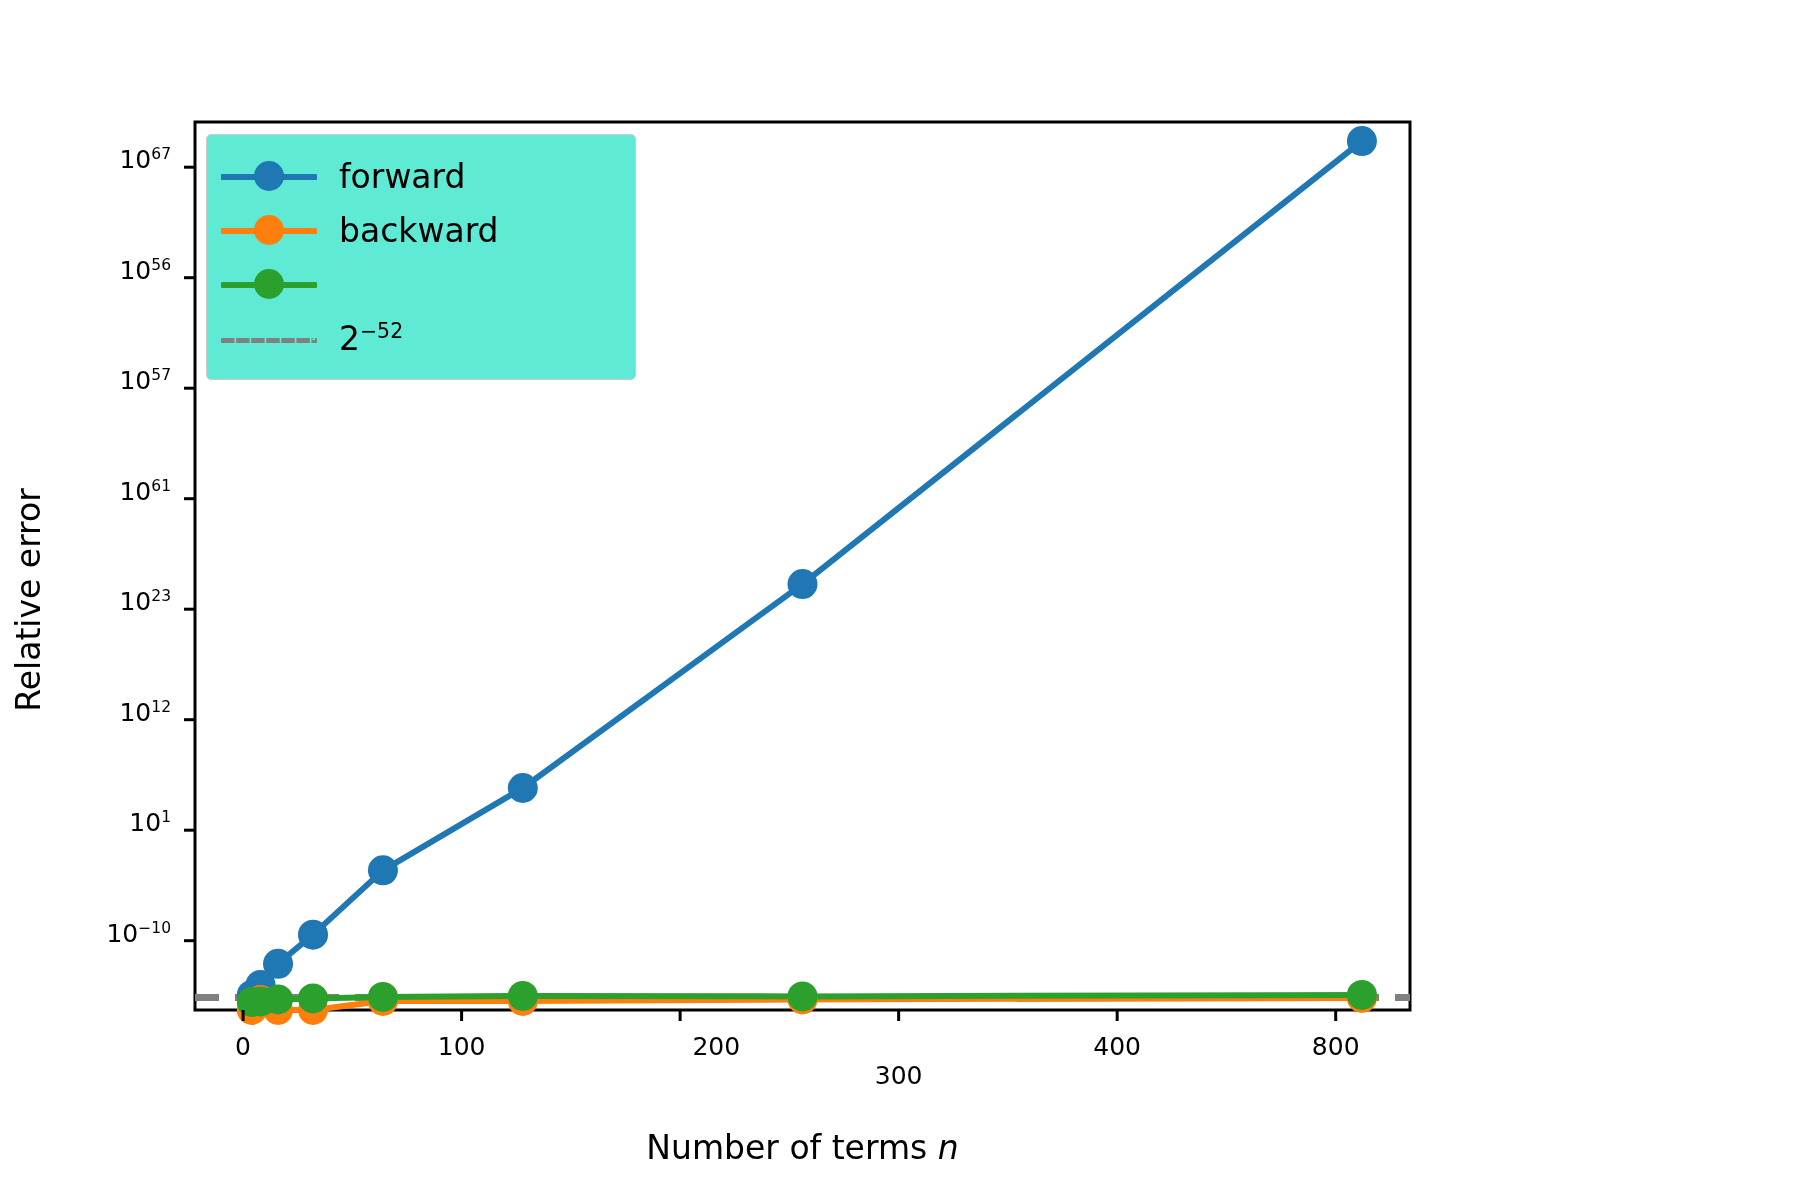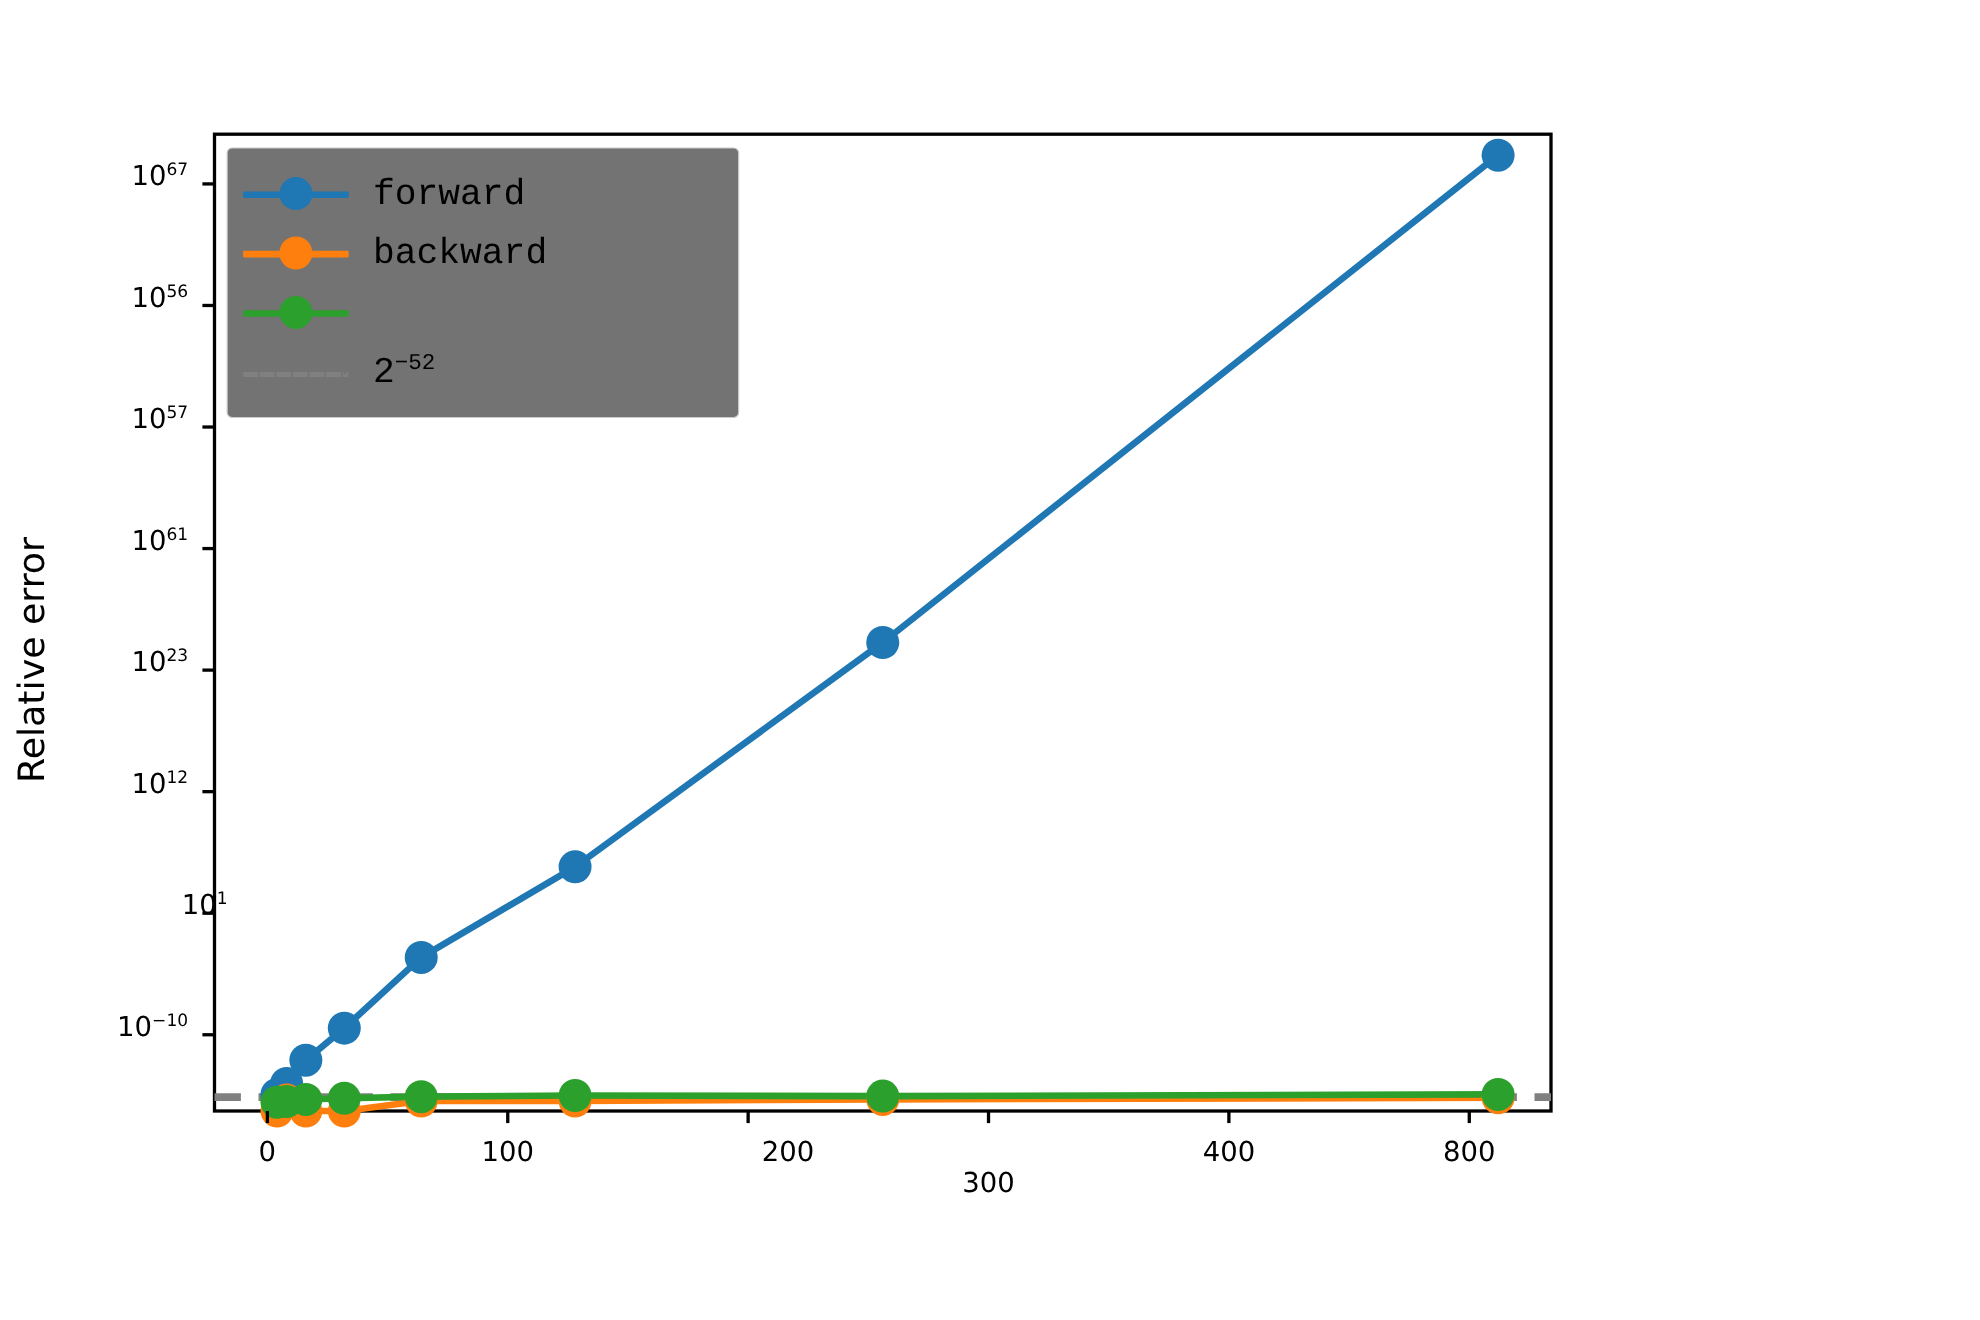--- a/index.html
+++ b/index.html
@@ -22,27 +22,26 @@
   }
   .xlabel{
     position:absolute;left:195px;top:1128px;width:1215px;
     text-align:center;font-size:33px;color:#000;
   }
   .ticklbl{position:absolute;font-size:25px;color:#000;white-space:nowrap;}
   .ytick{text-align:right;}
   .legendbox{
     position:absolute;
     left:206px;top:134px;
-    width:466px;
-    background:#737373;
+    width:430px;
+    background:#5eead4;
     border:1.3px solid #cccccc;
     border-radius:5px;
     padding:14px 16px 14px 14px;
     box-sizing:border-box;
-    font-family:Liberation Mono, monospace;
   }
   .legrow{display:flex;align-items:center;height:54px;}
   .legkey{width:96px;height:30px;position:relative;flex:0 0 96px;}
   .legline{position:absolute;left:0;top:13px;width:96px;height:5.5px;border-radius:1px;}
   .legline.dash{
     height:0;top:15px;border-top:5.5px dashed #808080;width:96px;
   }
   .legdot{position:absolute;left:33px;top:0px;width:30px;height:30px;border-radius:50%;}
   .legtxt{margin-left:22px;font-size:33px;color:#000;line-height:1;}
   sup{font-size:0.62em;vertical-align:super;line-height:0;}
@@ -50,20 +49,23 @@
 </style>
 </head>
 <body>
 
 <div id="fig">
 
   <div class="ylabel">
     <span>Relative error</span>
   </div>
 
+  <div class="xlabel">
+    <span>Number of terms </span><span class="ital">n</span>
+  </div>
 
   <svg id="plot" width="1800" height="1200">
       <rect x="195" y="122" width="1215" height="888" fill="#ffffff" stroke="#000000" stroke-width="3"></rect>
       <line x1="195" y1="997.4434389140272" x2="1410" y2="997.4434389140272" stroke="#808080" stroke-width="7" stroke-dasharray="24 16" stroke-linecap="butt"></line>
       <polyline points="251.82,994.93 260.56,984.89 278.04,963.79 313.00,934.66 382.93,870.37 522.79,788.00 802.50,584.08 1361.92,141.09" fill="none" stroke="#1f77b4" stroke-width="6" stroke-linejoin="round" stroke-linecap="round"></polyline>
       <polyline points="251.82,1010.00 260.56,999.95 278.04,1010.00 313.00,1010.00 382.93,1000.96 522.79,1000.96 802.50,999.45 1361.92,997.95" fill="none" stroke="#ff7f0e" stroke-width="6" stroke-linejoin="round" stroke-linecap="round"></polyline>
       <polyline points="251.82,1001.96 260.56,1001.46 278.04,999.45 313.00,998.45 382.93,996.94 522.79,995.94 802.50,996.44 1361.92,994.93" fill="none" stroke="#2ca02c" stroke-width="6" stroke-linejoin="round" stroke-linecap="round"></polyline>
       <circle cx="251.82" cy="994.93" r="15" fill="#1f77b4"></circle>
       <circle cx="260.56" cy="984.89" r="15" fill="#1f77b4"></circle>
       <circle cx="278.04" cy="963.79" r="15" fill="#1f77b4"></circle>
@@ -138,15 +140,15 @@
     <div class="ticklbl" style="left: 620.126px; top: 1032px; width: 120px; text-align: right;">200</div>
     <div class="ticklbl" style="left: 838.651px; top: 1032px; width: 120px; text-align: center; margin-top: 29px;">300</div>
     <div class="ticklbl" style="left: 1057.18px; top: 1032px; width: 120px; text-align: center;">400</div>
     <div class="ticklbl" style="left: 1275.7px; top: 1032px; width: 120px; text-align: center;">800</div>
     <div class="ticklbl ytick" style="left: 0px; width: 171px; top: 145.204px;">10<sup>67</sup></div>
     <div class="ticklbl ytick" style="left: 0px; width: 171px; top: 255.701px;">10<sup>56</sup></div>
     <div class="ticklbl ytick" style="left: 0px; width: 171px; top: 366.199px;">10<sup>57</sup></div>
     <div class="ticklbl ytick" style="left: 0px; width: 171px; top: 476.697px;">10<sup>61</sup></div>
     <div class="ticklbl ytick" style="left: 0px; width: 171px; top: 587.195px;">10<sup>23</sup></div>
     <div class="ticklbl ytick" style="left: 0px; width: 171px; top: 697.692px;">10<sup>12</sup></div>
-    <div class="ticklbl ytick" style="left: 0px; width: 171px; top: 808.19px; padding-left: 36px;">10<sup>1</sup></div>
+    <div class="ticklbl ytick" style="left: 0px; width: 171px; top: 808.19px;">10<sup>1</sup></div>
     <div class="ticklbl ytick" style="left: 0px; width: 171px; top: 918.688px;">10<sup>−10</sup></div>
   </div>
 
 </body></html>

